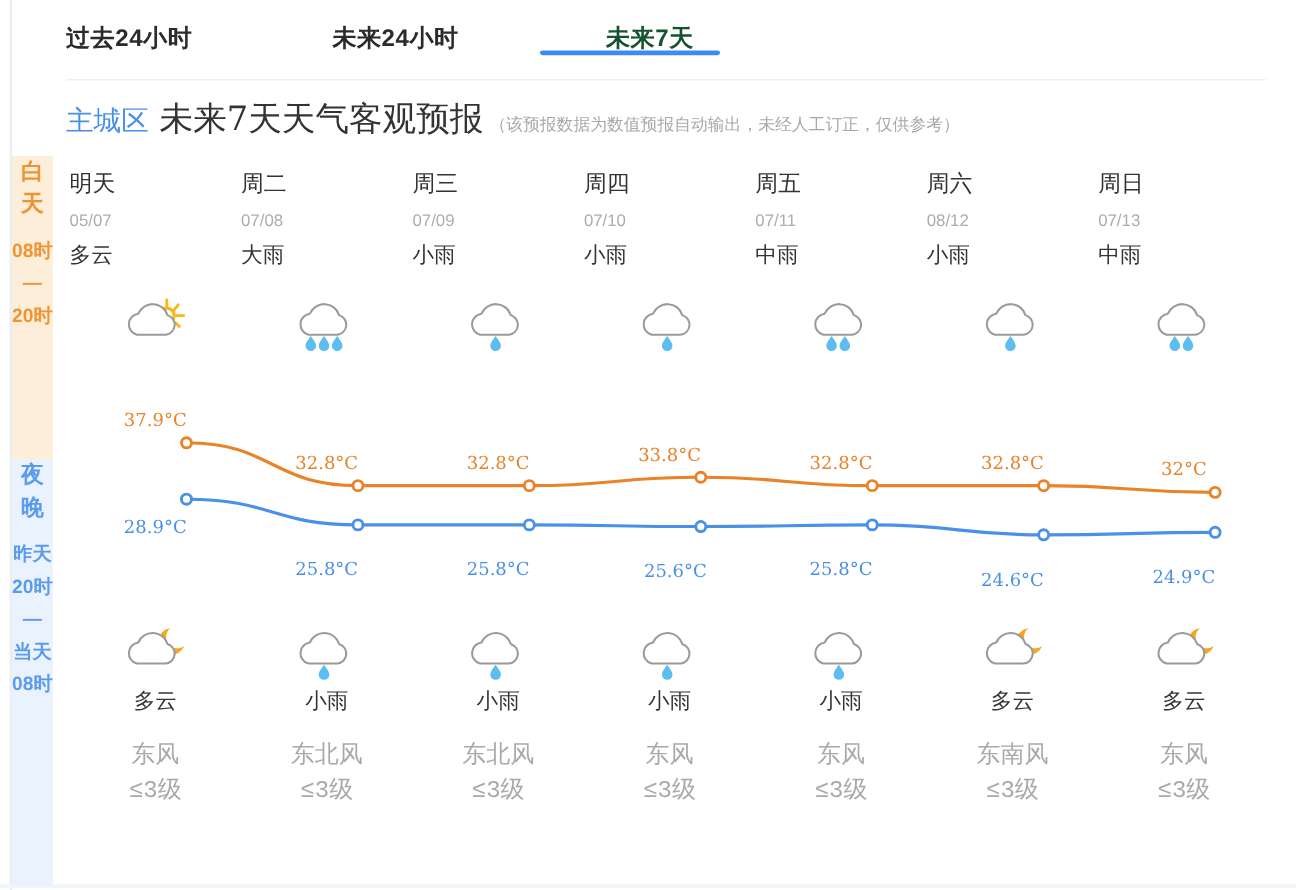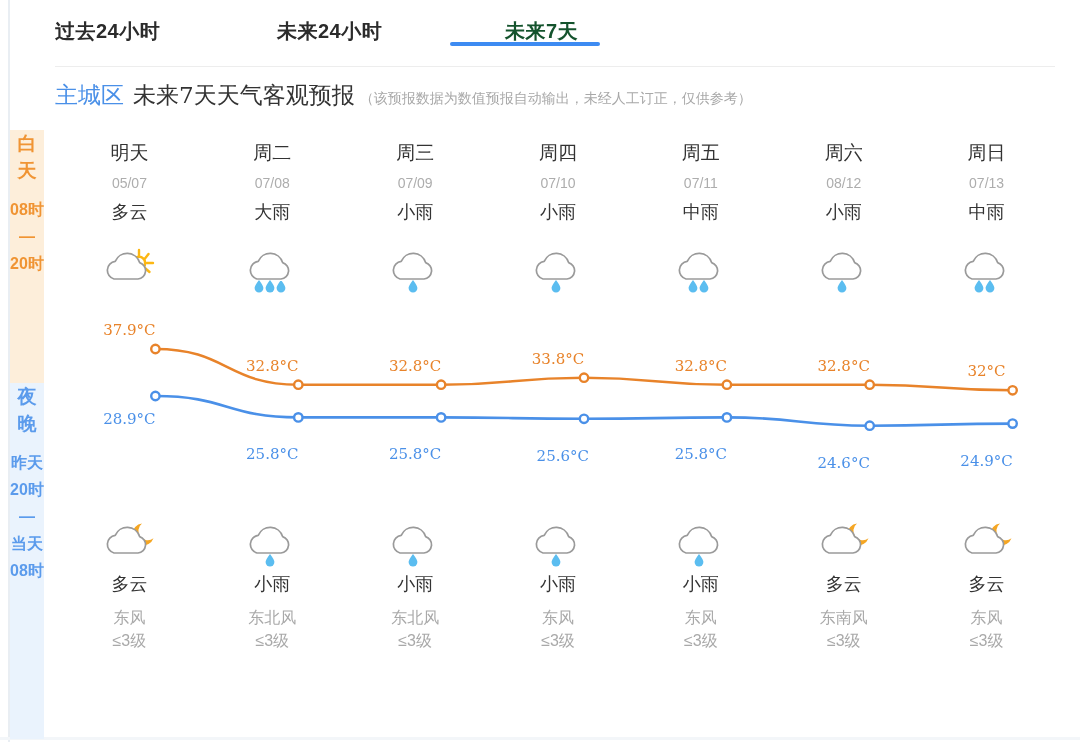--- a/index.html
+++ b/index.html
@@ -40,21 +40,21 @@
     background:#ededed;
   }
 
   
   .title-row {
     position:absolute; left:55px; top:80px;
     display:flex; align-items:baseline; white-space:nowrap;
   }
   .title-city { font-size:23px; color:#4a90e8; font-weight:normal;
                 font-family:"DejaVu Serif","Liberation Serif",serif; }
-  .title-main { font-size:23px; color:#333; margin-left:9px;
+  .title-main { font-size:28px; color:#333; margin-left:9px;
                 font-family:"DejaVu Serif","Liberation Serif",serif; }
   .title-note { font-size:14px; color:#a8a8a8; margin-left:5px;
                 font-family:"DejaVu Serif","Liberation Serif",serif; }
 
   
   .side {
     position:absolute; left:10px; width:34px;
     text-align:center;
     font-size:17px; line-height:27px; font-weight:bold;
   }
@@ -62,58 +62,58 @@
   .side-night { top:383px; height:356px; background:#eaf3fd; color:#5b9bec; }
   .side .big { display:block; font-size:19px; font-weight:bold; }
   .side .sml { display:block; font-size:16px; font-weight:bold; }
   .side .gap { display:block; height:12px; }
 
   
   .cols {
     position:absolute; left:58px; top:140px; width:1000px; height:110px;
     display:flex;
   }
-  .col { flex:1; text-align:center; }
+  .col { flex:1; }
   .col .wk   { font-size:19px; color:#333; font-weight:normal;
                font-family:"DejaVu Serif","Liberation Serif",serif; }
   .col .dt   { font-size:14px; color:#adadad; margin-top:9px; }
   .col .cond { font-size:18px; color:#333; margin-top:9px;
                font-family:"DejaVu Serif","Liberation Serif",serif; }
 
   .icons-day {
     position:absolute; left:58px; top:248px; width:1000px; height:56px;
     display:flex;
   }
   .icons-night {
     position:absolute; left:58px; top:522px; width:1000px; height:52px;
     display:flex;
   }
   .icell { flex:1; display:flex; justify-content:center; align-items:flex-start; }
 
   
-  .chart { position:absolute; left:0px; top:310px; width:1080px; height:180px;padding-left:26px; }
+  .chart { position:absolute; left:0px; top:330px; width:1080px; height:180px;padding-left:26px; }
   .chart svg { display:block; }
   .lbl {
     position:absolute; white-space:nowrap;
     font-size:15px;
     font-family:"DejaVu Serif","Liberation Serif",serif;
   }
   .lbl.hi { color:#e8832a; }
   .lbl.lo { color:#4a90e8; }
 
   
   .night-text {
     position:absolute; left:58px; top:572px; width:1000px; height:95px;
     display:flex;
   }
   .ncol { flex:1; text-align:center; }
   .ncol .cond { font-size:18px; color:#333;
                 font-family:"DejaVu Serif","Liberation Serif",serif; }
-  .ncol .wind { font-size:16px; color:#a9a9a9; margin-top:10px; line-height:1.45;
-                font-family:Liberation Sans, sans-serif; }
+  .ncol .wind { font-size:20px; color:#a9a9a9; margin-top:20px; line-height:1.45;
+                font-family:Liberation Mono, monospace; }
 
   
   .footer {
     position:absolute; left:58px; top:688px; width:1000px;
     font-size:15px; color:#a9a9a9; white-space:nowrap;
     font-family:"DejaVu Serif","Liberation Serif",serif;
   }
   .footer .star { color:#f0a03c; }
   .footer .ow { color:#f0933a; }
   .footer .bw { color:#4a90e8; }

